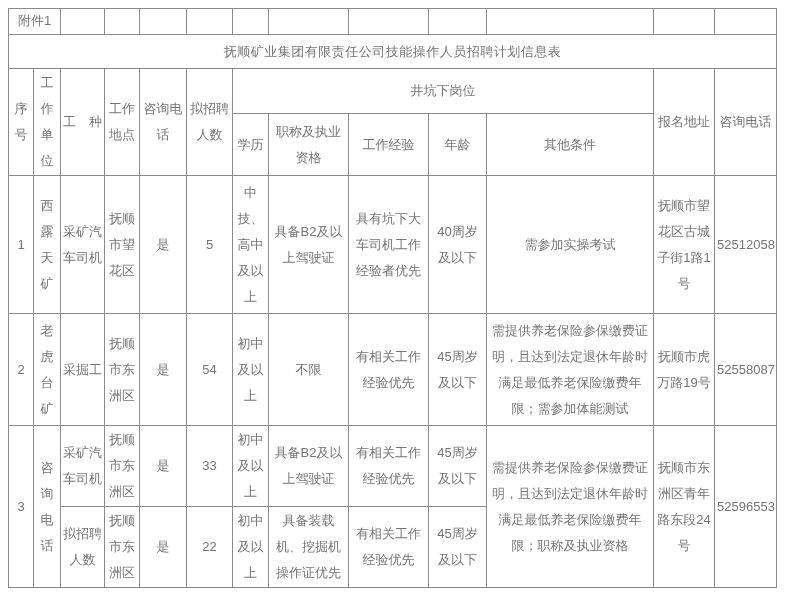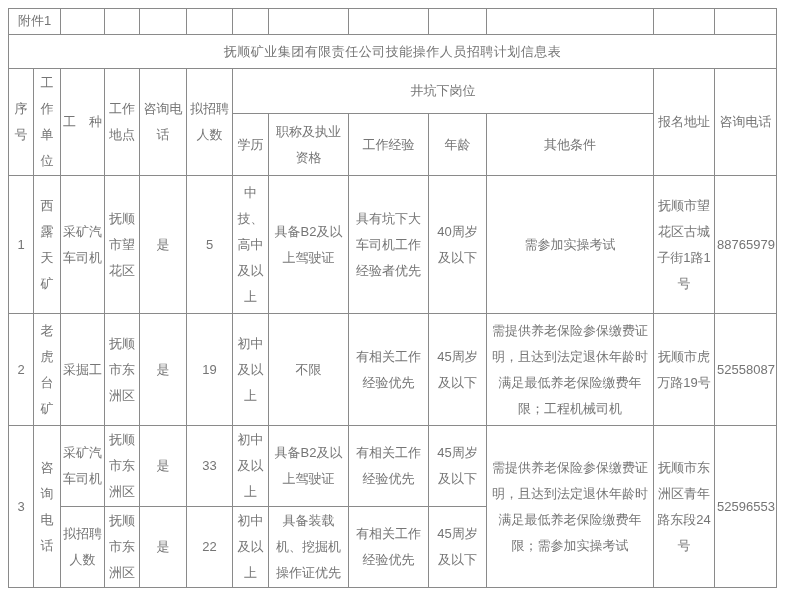--- a/index.html
+++ b/index.html
@@ -100,51 +100,51 @@
     <td>采矿汽车司机</td>
     <td>抚顺市望花区</td>
     <td>是</td>
     <td>5</td>
     <td>中技、高中及以上</td>
     <td class="al">具备B2及以上驾驶证</td>
     <td class="al">具有坑下大车司机工作经验者优先</td>
     <td class="al">40周岁及以下</td>
     <td>需参加实操考试</td>
     <td>抚顺市望花区古城子街1路1号</td>
-    <td>88765979</td>
+    <td>52512058</td>
   </tr>
 
   <tr style="height:112px">
     <td>2</td>
     <td>老虎台矿</td>
     <td>采掘工</td>
     <td>抚顺市东洲区</td>
     <td>是</td>
-    <td>19</td>
+    <td>54</td>
     <td>初中及以上</td>
     <td class="al">不限</td>
     <td class="al">有相关工作经验优先</td>
     <td class="al">45周岁及以下</td>
-    <td class="al">需提供养老保险参保缴费证明，且达到法定退休年龄时满足最低养老保险缴费年限；工程机械司机</td>
+    <td class="al">需提供养老保险参保缴费证明，且达到法定退休年龄时满足最低养老保险缴费年限；需参加体能测试</td>
     <td>抚顺市虎万路19号</td>
     <td>52558087</td>
   </tr>
 
   <tr style="height:80px">
     <td rowspan="2">3</td>
     <td rowspan="2">咨询电话</td>
     <td>采矿汽车司机</td>
     <td>抚顺市东洲区</td>
     <td>是</td>
     <td>33</td>
     <td>初中及以上</td>
     <td class="al">具备B2及以上驾驶证</td>
     <td class="al">有相关工作经验优先</td>
     <td class="al">45周岁及以下</td>
-    <td rowspan="2" class="al">需提供养老保险参保缴费证明，且达到法定退休年龄时满足最低养老保险缴费年限；需参加实操考试</td>
+    <td rowspan="2" class="al">需提供养老保险参保缴费证明，且达到法定退休年龄时满足最低养老保险缴费年限；职称及执业资格</td>
     <td rowspan="2">抚顺市东洲区青年路东段24号</td>
     <td rowspan="2">52596553</td>
   </tr>
 
   <tr style="height:78px">
     <td>拟招聘人数</td>
     <td>抚顺市东洲区</td>
     <td>是</td>
     <td>22</td>
     <td>初中及以上</td>

